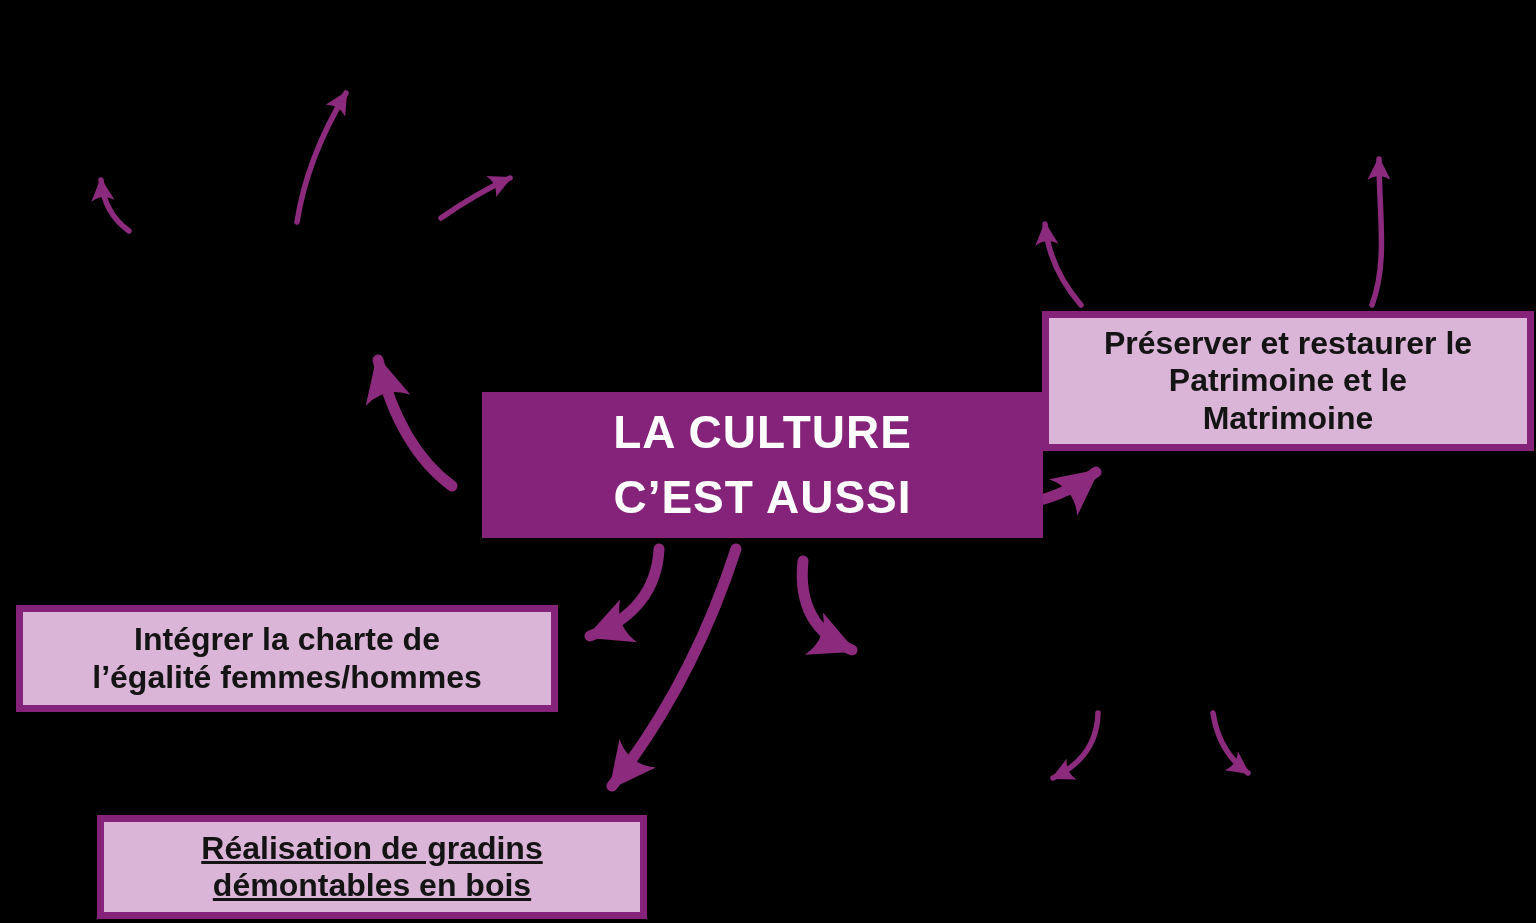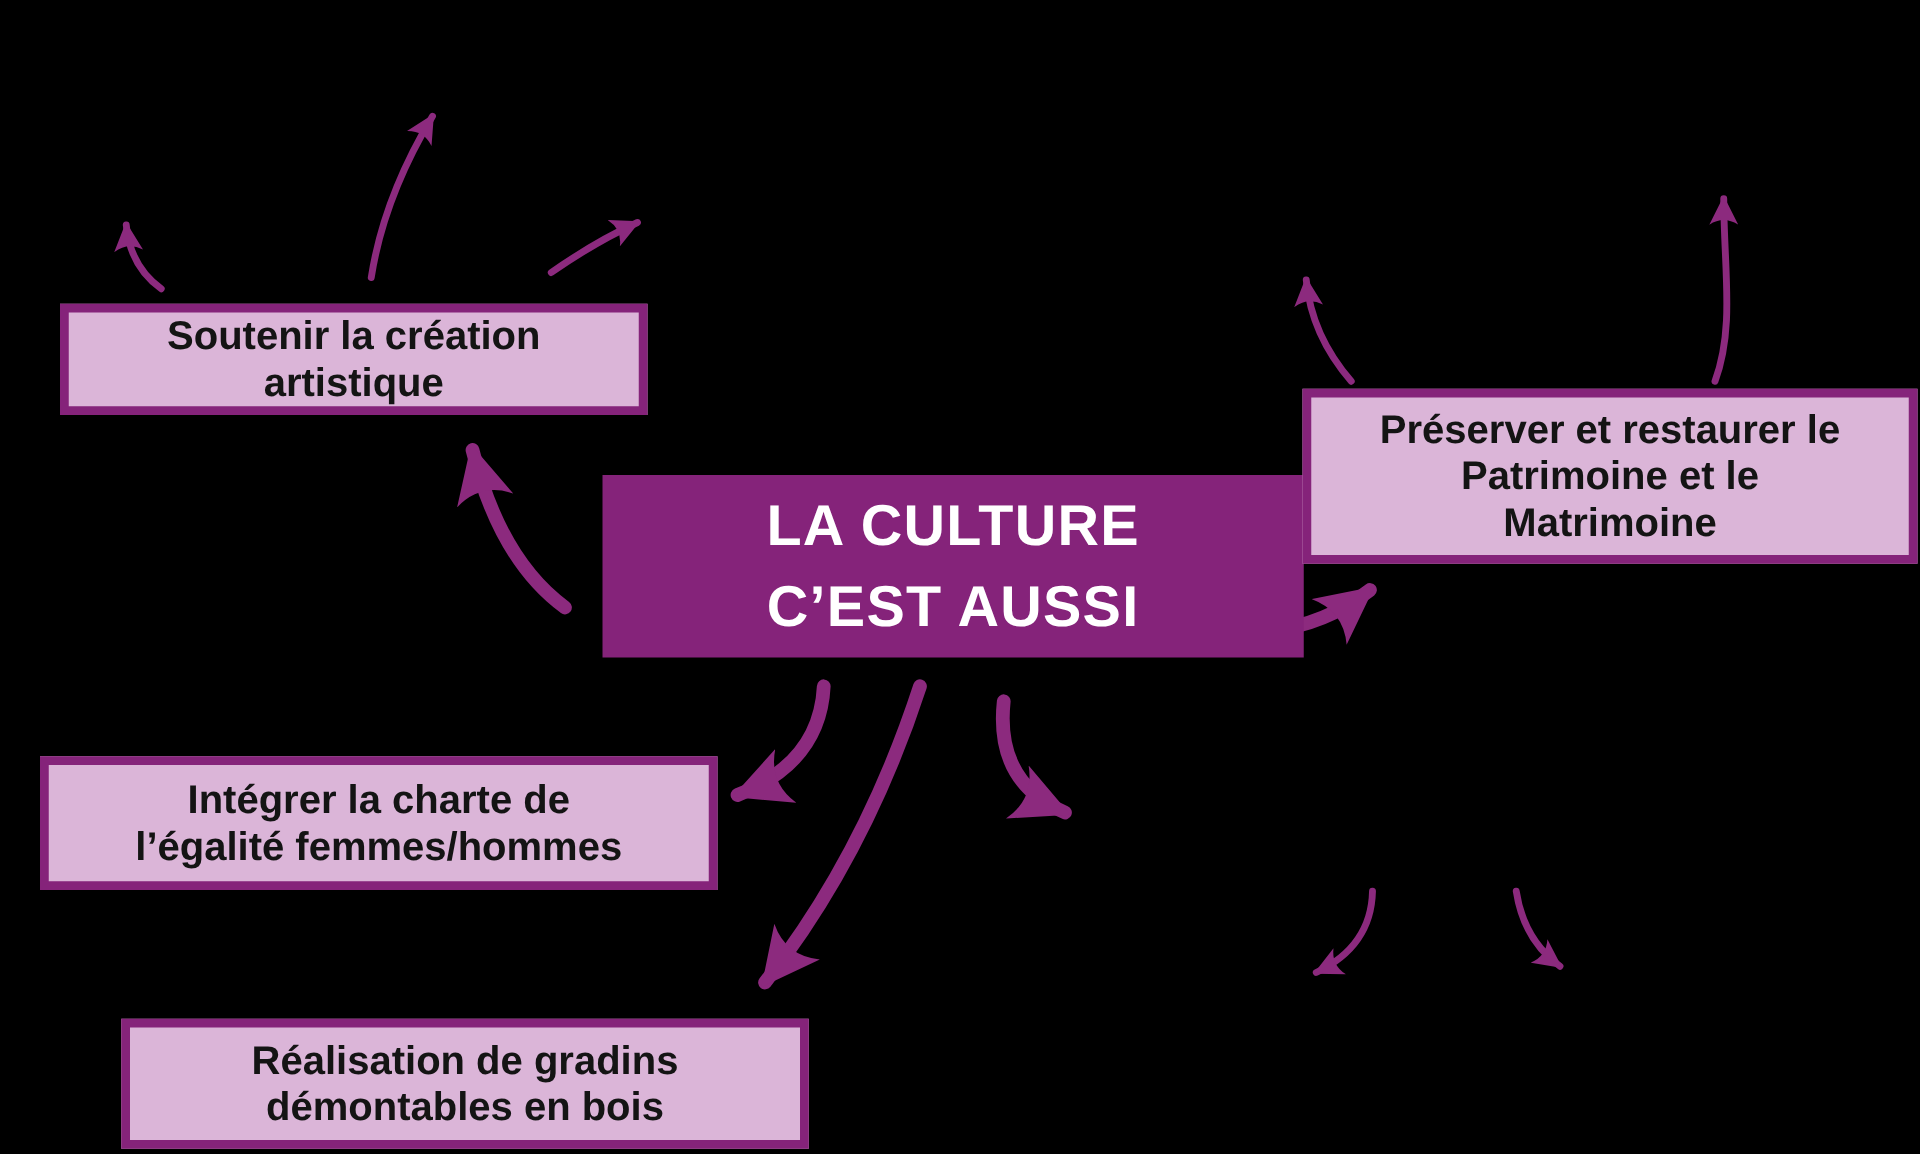--- a/index.html
+++ b/index.html
@@ -79,40 +79,36 @@
     <path class="edge small" d="M 297 222 Q 307 158 346 93" marker-end="url(#ah)"></path>
     <path class="edge small" d="M 441 218 Q 477 193 510 178" marker-end="url(#ah)"></path>
 
     <path class="edge small" d="M 1081 305 Q 1049 268 1045 224" marker-end="url(#ah)"></path>
     <path class="edge small" d="M 1372 305 C 1388 262 1379 215 1379 159" marker-end="url(#ah)"></path>
 
     <path class="edge small" d="M 1098 713 Q 1097 757 1053 778" marker-end="url(#ah)"></path>
     <path class="edge small" d="M 1213 713 Q 1219 752 1248 773" marker-end="url(#ah)"></path>
   </svg>
 
-  <div class="node central" style="left:482px; top:380px; width:561px; height:146px;">
+  <div class="node central" style="left:482px; top:392px; width:561px; height:146px;">
     <span class="lbl">LA CULTURE
 C’EST AUSSI</span>
   </div>
 
-  <div class="node light" style="left:48px; top:243px; width:470px; height:89px;">
-    <span class="lbl">Soutenir la création
-artistique</span>
-  </div>
 
   <div class="node light" style="left:1042px; top:311px; width:492px; height:140px;">
     <span class="lbl">Préserver et restaurer le
 Patrimoine et le
 Matrimoine</span>
   </div>
 
-  <div class="node light" style="left:16px; top:605px; width:542px; height:107px;margin-left:16px;">
+  <div class="node light" style="left:16px; top:605px; width:542px; height:107px;">
     <span class="lbl">Intégrer la charte de
 l’égalité femmes/hommes</span>
   </div>
 
 
-  <div class="node light" style="left:97px; top:815px; width:550px; height:104px;">
+  <div class="node light" style="left:97px; top:815px; width:550px; height:104px;text-decoration:underline;">
     <span class="lbl">Réalisation de gradins
 démontables en bois</span>
   </div>
 
 </div>
 
 </body></html>

